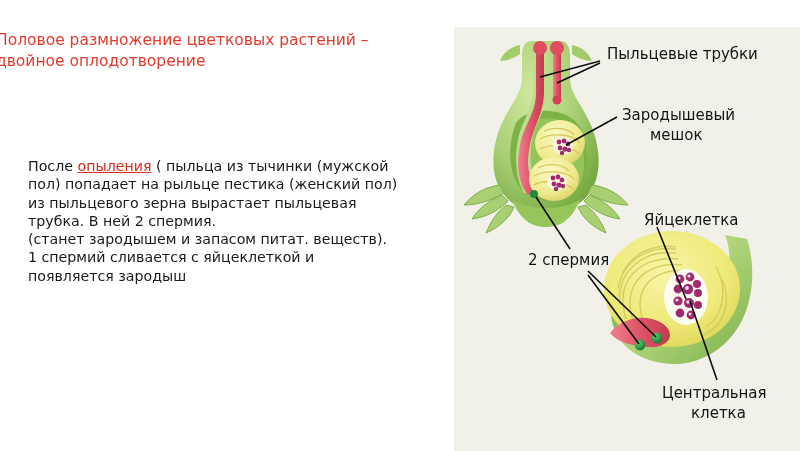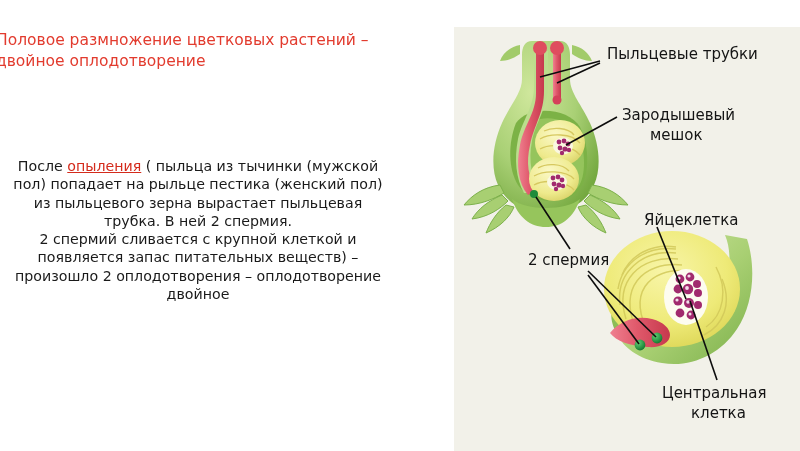--- a/index.html
+++ b/index.html
@@ -23,28 +23,27 @@
     width: 400px;
     color: #e23b2e;
     font-size: 15.5px;
     line-height: 21px;
     font-family: "DejaVu Sans", "Liberation Sans", sans-serif;
     white-space: pre-line;
   }
 
   #body-text {
     position: absolute;
-    left: 12px;
+    left: 28px;
     top: 157px;
     width: 372px;
     color: #1a1a1a;
     font-size: 14.2px;
     line-height: 18.3px;
     font-family: "DejaVu Sans", "Liberation Sans", sans-serif;
-    text-align: center;
   }
   #body-text p {
     margin: 0;
   }
   .u-red {
     color: #d42b1c;
     text-decoration: underline;
     text-decoration-color: #d42b1c;
   }
   .u-black {
@@ -82,22 +81,22 @@
 </head>
 <body>
 
 <div id="slide-title">Половое размножение цветковых растений –
 двойное оплодотворение</div>
 
 <div id="body-text">
   <p><span>После </span><span class="u-red">опыления</span><span> ( пыльца из тычинки (мужской пол) попадает на рыльце пестика (женский пол)  из пыльцевого зерна вырастает пыльцевая трубка. В ней 2 спермия.</span></p>
 
 
-
-  <p>2 спермий сливается с крупной клеткой и появляется запас питательных веществ) – произошло 2 оплодотворения – оплодотворение двойное</p>
+  <p>(станет зародышем и запасом питат. веществ).  1 спермий сливается с яйцеклеткой и появляется зародыш</p>
+
 </div>
 
 <div id="figure-panel">
   <svg id="figure-svg" viewBox="0 0 358 424" xmlns="http://www.w3.org/2000/svg">
     <defs>
       <radialGradient id="gGreen" cx="35%" cy="30%" r="80%">
         <stop offset="0%" stop-color="#cfe79c"></stop>
         <stop offset="55%" stop-color="#a9d075"></stop>
         <stop offset="100%" stop-color="#74a83f"></stop>
       </radialGradient>

